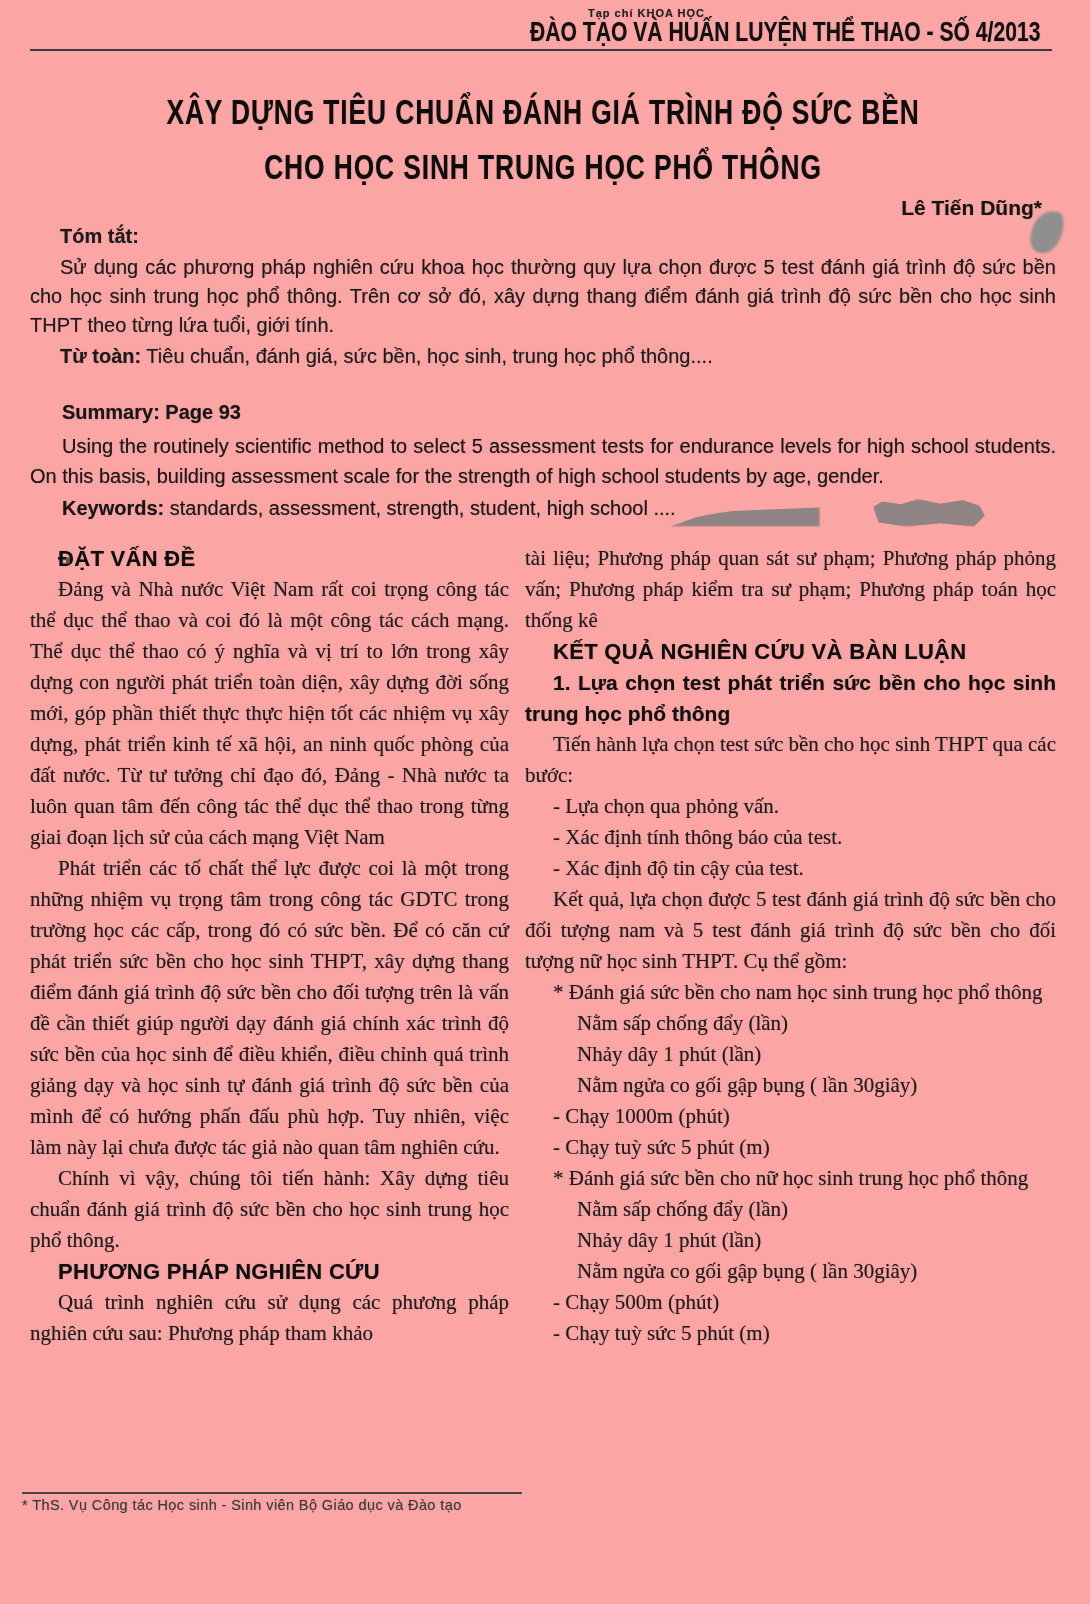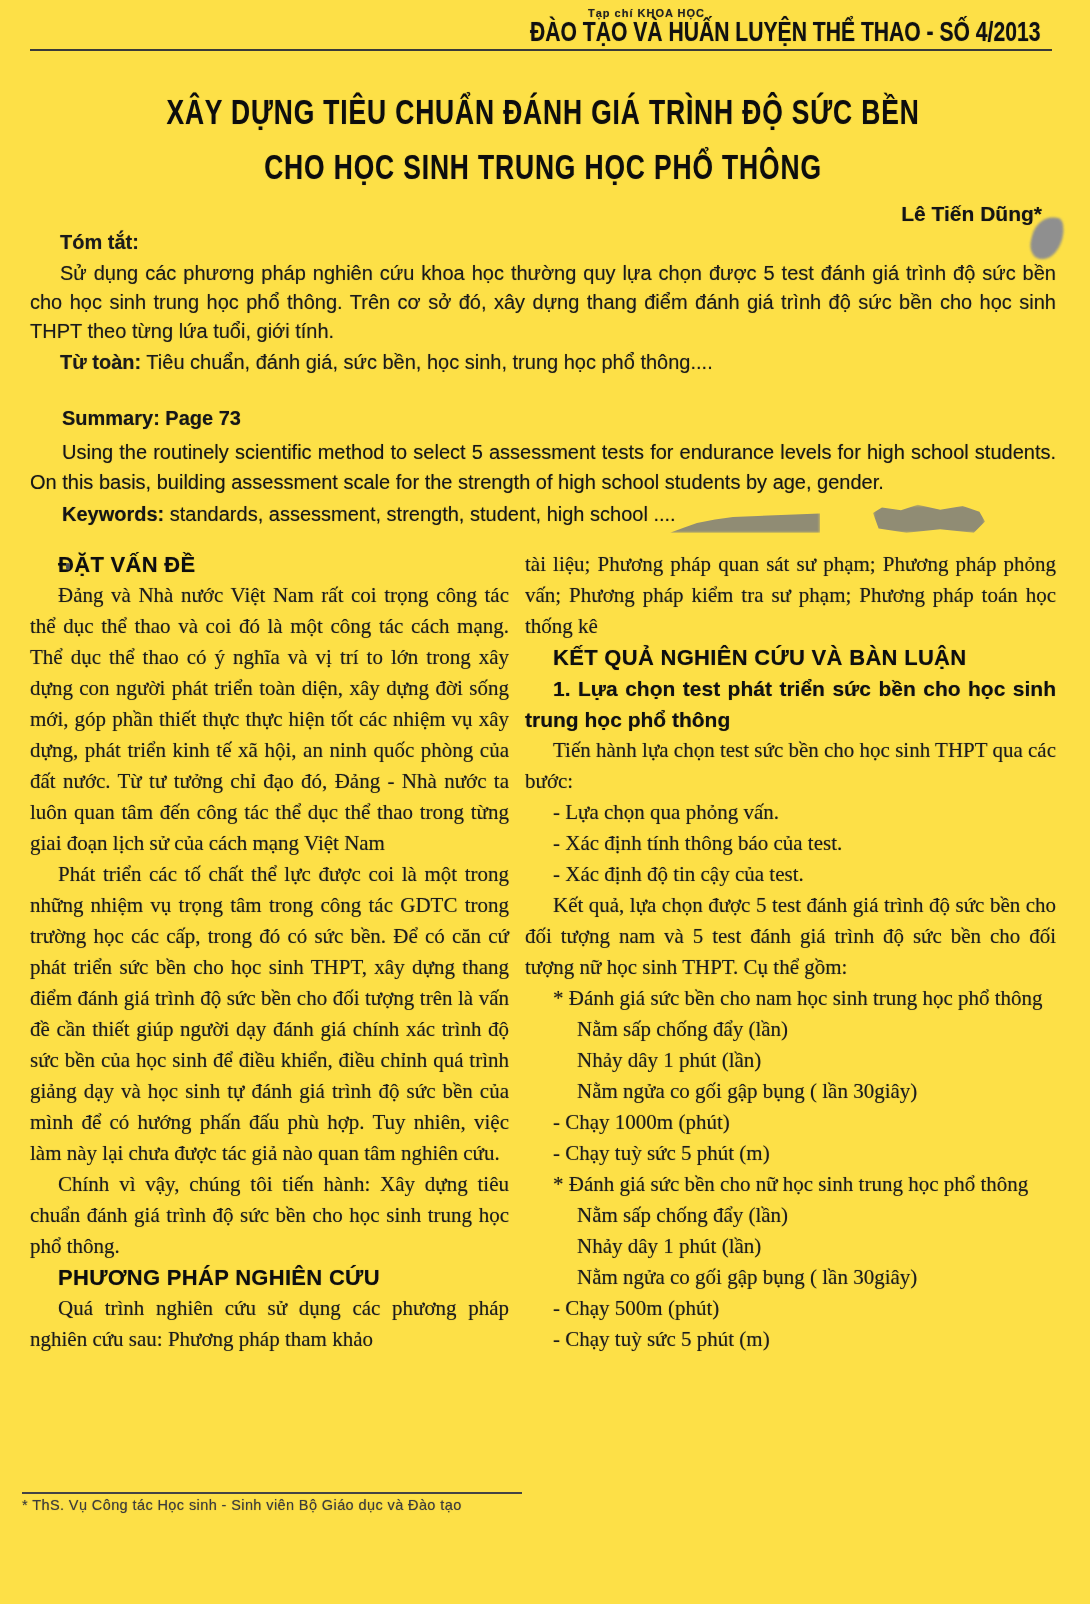--- a/index.html
+++ b/index.html
@@ -5,21 +5,21 @@
   html,body{margin:0;padding:0;}
   body{
     background:#e8e8e8;
     font-family:"Liberation Serif", serif;
   }
   .page{
     position:relative;
     width:1090px;
     height:1604px;
     margin:0 auto;
-    background:#fde047;
+    background:#fca5a5;
     color:#1c1c1c;
     overflow:hidden;
     box-sizing:border-box;
     padding:8px 34px 0 30px;
   }
   .scan-text{ text-shadow:0 0 1px rgba(30,30,30,0.45); }
 
   
   .journal-header{
     width:520px;
@@ -68,21 +68,21 @@
     transform:scale(0.88,1.18);
     transform-origin:center top;
     letter-spacing:1px;
     filter:blur(0.25px);
   }
   .article-author{
     text-align:right;
     font-family:"Liberation Sans", sans-serif;
     font-weight:bold;
     font-size:21px;
-    margin:24px 14px 0 0;
+    margin:18px 14px 0 0;
     color:#151515;
   }
 
   
   .abstract-vi{
     position:relative;
     font-family:"Liberation Sans", sans-serif;
     font-size:20px;
     line-height:1.45;
     margin-top:1px;
@@ -221,21 +221,21 @@
   <div class="abstract-vi">
     <span class="corner-blob"></span>
     <p class="label">Tóm tắt:</p>
     <p class="body-text">Sử dụng các phương pháp nghiên cứu khoa học thường quy lựa chọn được 5 test đánh giá trình độ sức bền cho học sinh trung học phổ thông. Trên cơ sở đó, xây dựng thang điểm đánh giá trình độ sức bền cho học sinh THPT theo từng lứa tuổi, giới tính.</p>
     <p class="kw-line">
       <span class="bold-inline">Từ toàn:</span><span> Tiêu chuẩn, đánh giá, sức bền, học sinh, trung học phổ thông....</span>
     </p>
   </div>
 
   <div class="abstract-en">
-    <p class="en-summary-label">Summary: Page 73</p>
+    <p class="en-summary-label">Summary: Page 93</p>
     <p class="body-text">Using the routinely scientific method to select 5 assessment tests for endurance levels for high school students. On this basis, building assessment scale for the strength of high school students by age, gender.</p>
     <p class="kw-en">
       <span class="bold-inline">Keywords:</span><span> standards, assessment, strength, student, high school ....</span>
       <span class="smudge smudge-1"></span>
       <span class="smudge smudge-2"></span>
     </p>
   </div>
 
   <div class="columns">
 

